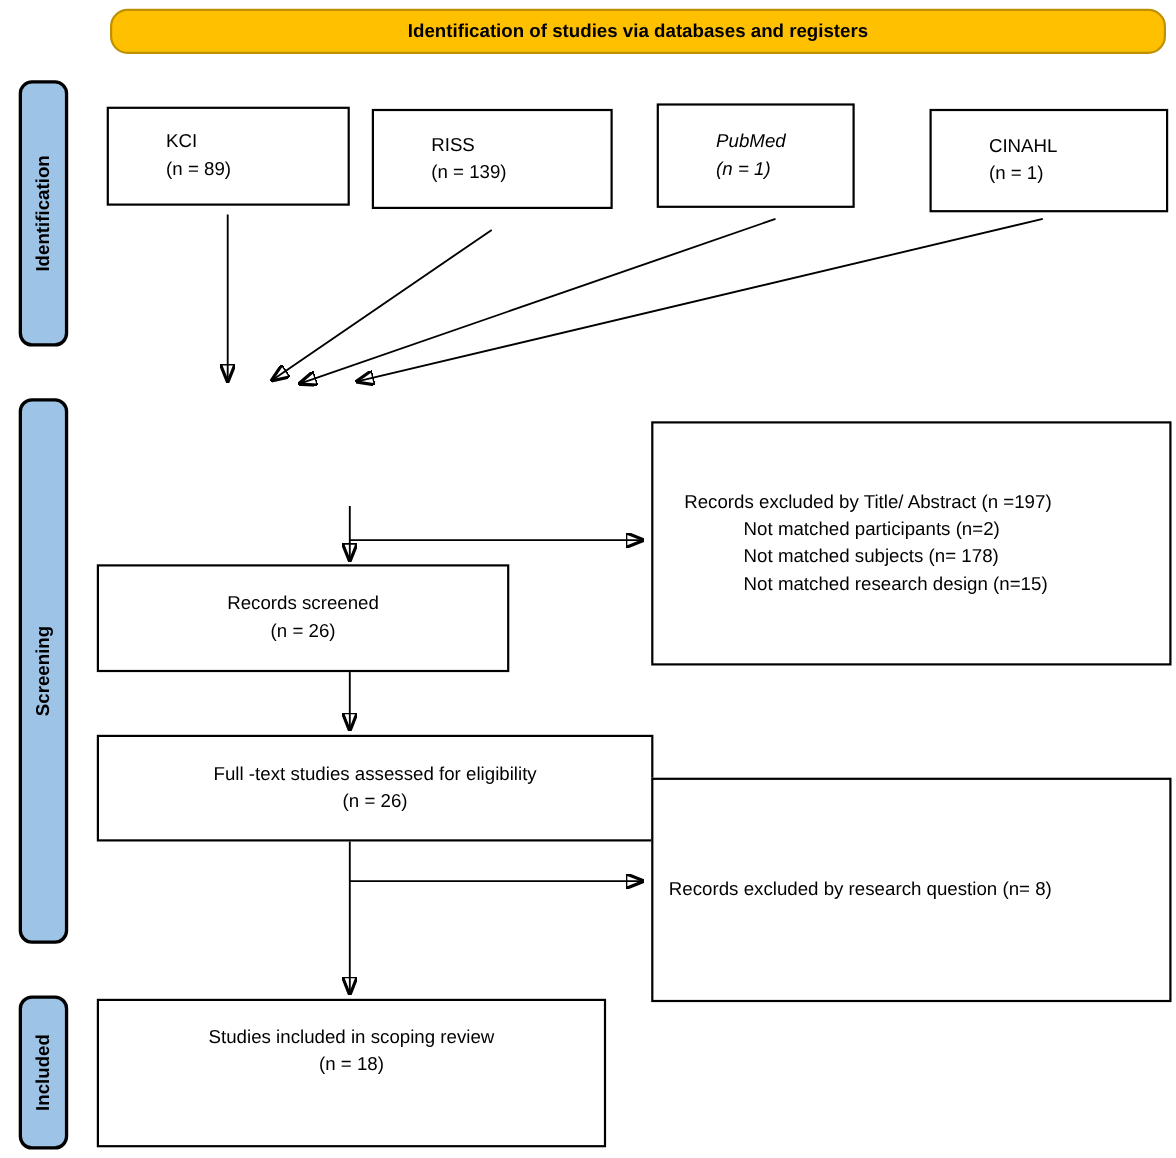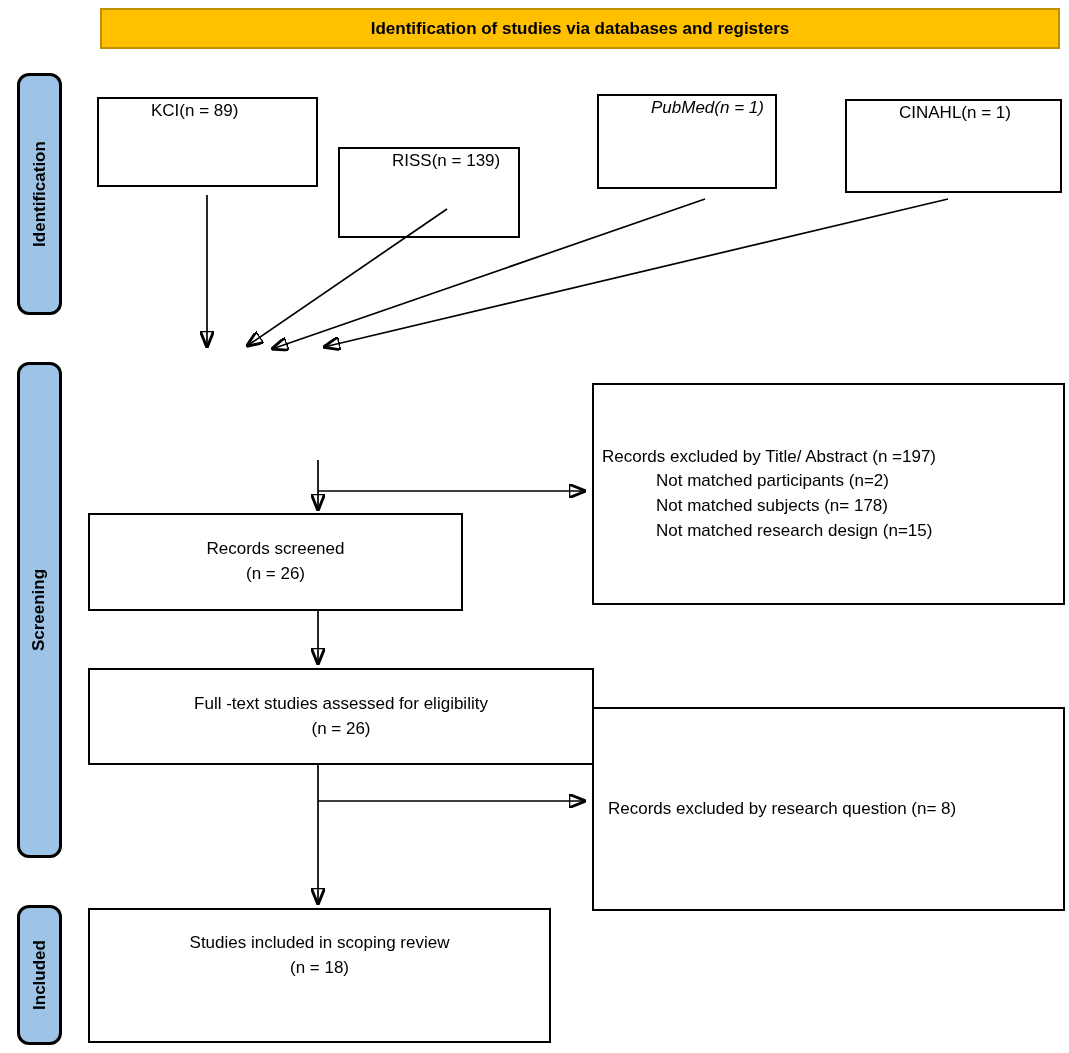--- a/index.html
+++ b/index.html
@@ -3,59 +3,59 @@
 <meta charset="utf-8">
 <style>
   html,body { margin:0; padding:0; background:#ffffff; }
   .canvas {
     position:relative; width:1069px; height:1053px;
     background:#ffffff; overflow:hidden;
     font-family:"Liberation Sans", sans-serif; color:#000;
   }
   .banner {
     position:absolute; left:100px; top:8px; width:960px; height:41px;
-    background:#FFC000; border:2px solid #BF9000; border-radius:0;
+    background:#FFC000; border:2px solid #BF9000; border-radius:16px;
     box-sizing:border-box; display:flex; align-items:center; justify-content:center;
     font-size:17px; font-weight:bold;
   }
   .stage {
     position:absolute; left:17px; width:45px;
     background:#9DC3E6; border:3px solid #000; border-radius:12px;
     box-sizing:border-box; display:flex; align-items:center; justify-content:center;
   }
   .stage span {
     transform:rotate(-90deg); white-space:nowrap;
     font-size:17px; font-weight:bold;
   }
   #stage-identification { top:73px;  height:242px; }
   #stage-screening      { top:362px; height:496px; }
   #stage-included       { top:905px; height:140px; }
 
   .box {
     position:absolute; background:#fff; border:2px solid #000;
     box-sizing:border-box; font-size:17px; line-height:1.45;
   }
-  .src { display:flex; flex-direction:row; padding-left:52px; }
+  .src { display:flex; flex-direction:column; justify-content:center; padding-left:52px; }
   #box-kci    { left:97px;  top:97px; width:221px; height:90px; }
-  #box-riss   { left:338px; top:99px; width:182px; height:91px;margin-top:48px; }
+  #box-riss   { left:338px; top:99px; width:219px; height:91px; }
   #box-pubmed { left:597px; top:94px; width:180px; height:95px;font-style:italic; }
   #box-cinahl { left:845px; top:99px; width:217px; height:94px; }
 
   .flowbox {
     display:flex; flex-direction:column; justify-content:center; align-items:center;
     text-align:center;
   }
   #box-duplicates { left:88px; top:363px; width:463px; height:97px; }
   #box-screened   { left:88px; top:513px; width:375px; height:98px; }
   #box-fulltext   { left:88px; top:668px; width:506px; height:97px; }
   #box-included   { left:88px; top:908px; width:463px; height:135px; padding-bottom:40px; }
 
   #box-excl-title {
     left:592px; top:383px; width:473px; height:222px;
-    display:flex; flex-direction:column; justify-content:center; padding-left:8px;
+    display:flex; flex-direction:column; justify-content:center; padding-left:28px;
   }
   #box-excl-title .reason { padding-left:54px; }
   #box-excl-rq {
     left:592px; top:707px; width:473px; height:204px;
     display:flex; align-items:center; padding-left:14px;
   }
   .arrows { position:absolute; left:0; top:0; pointer-events:none; }
   .arrows path { stroke:#000; stroke-width:1.7; fill:none; }
 </style>
 </head>

